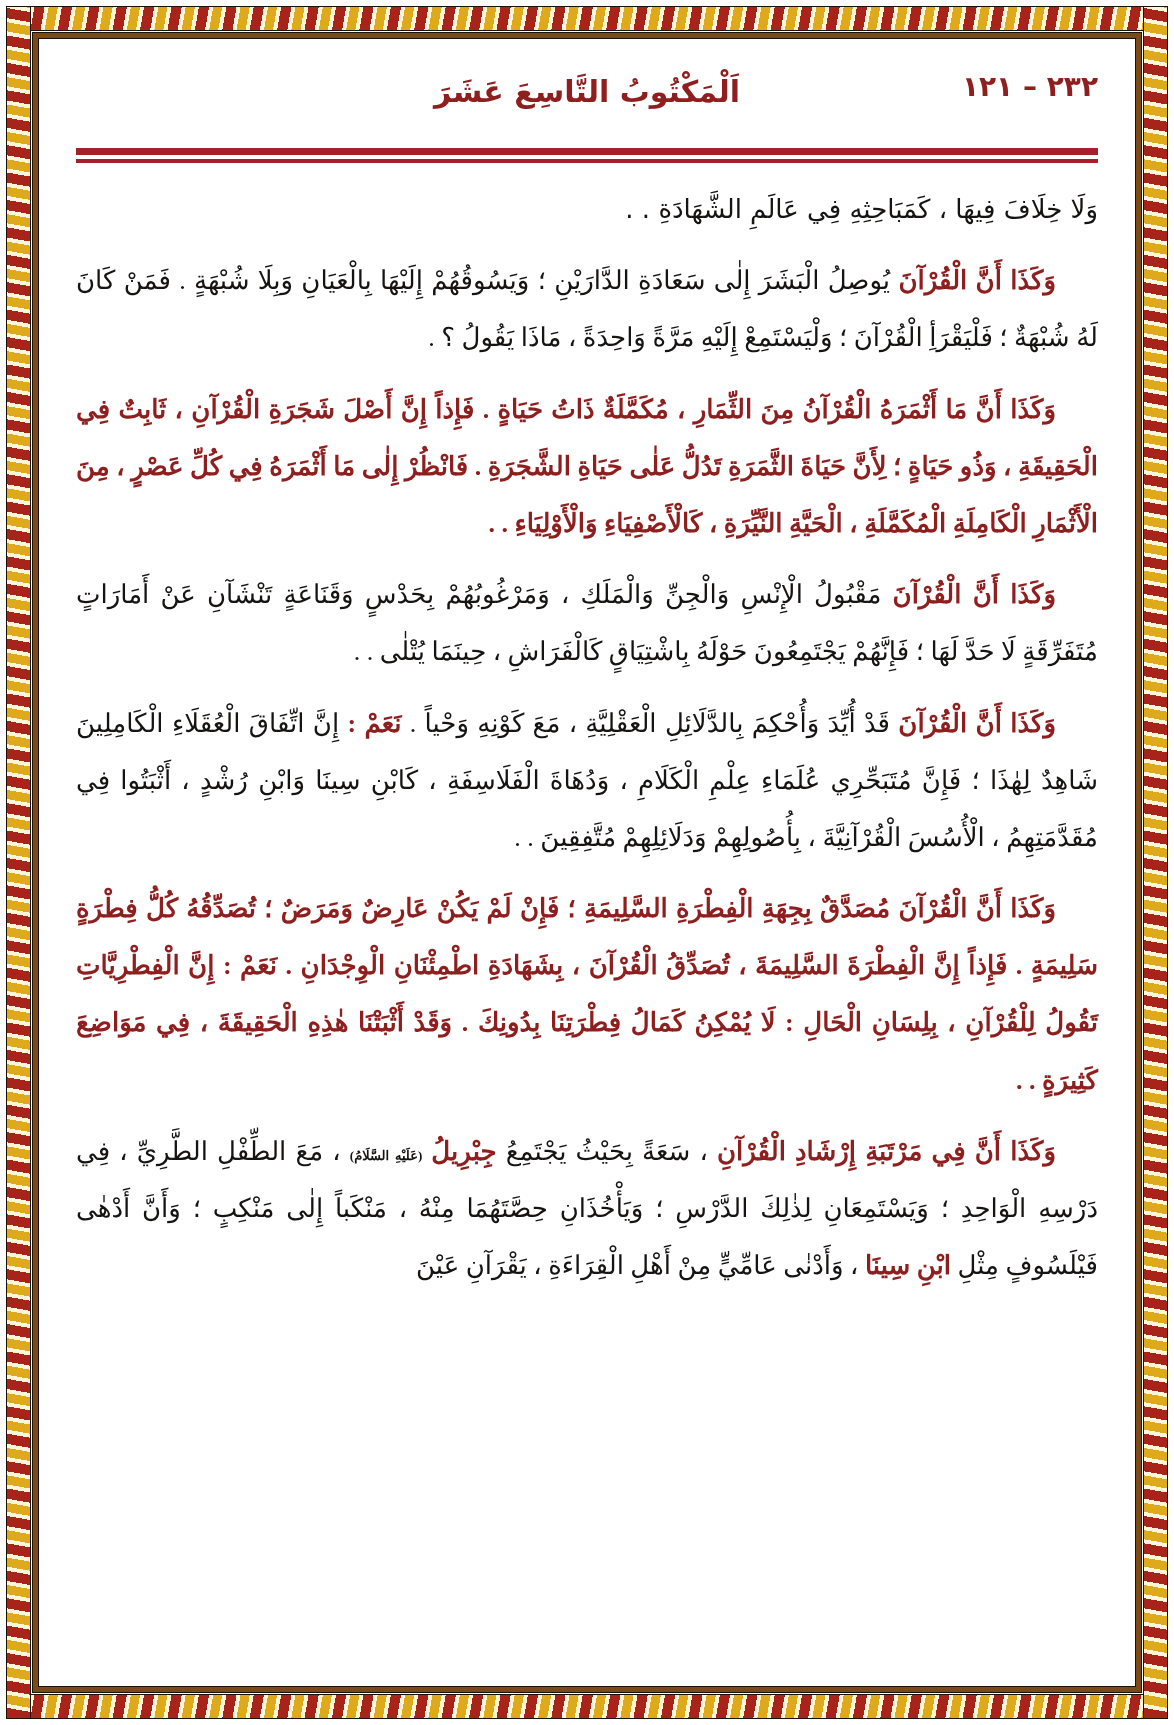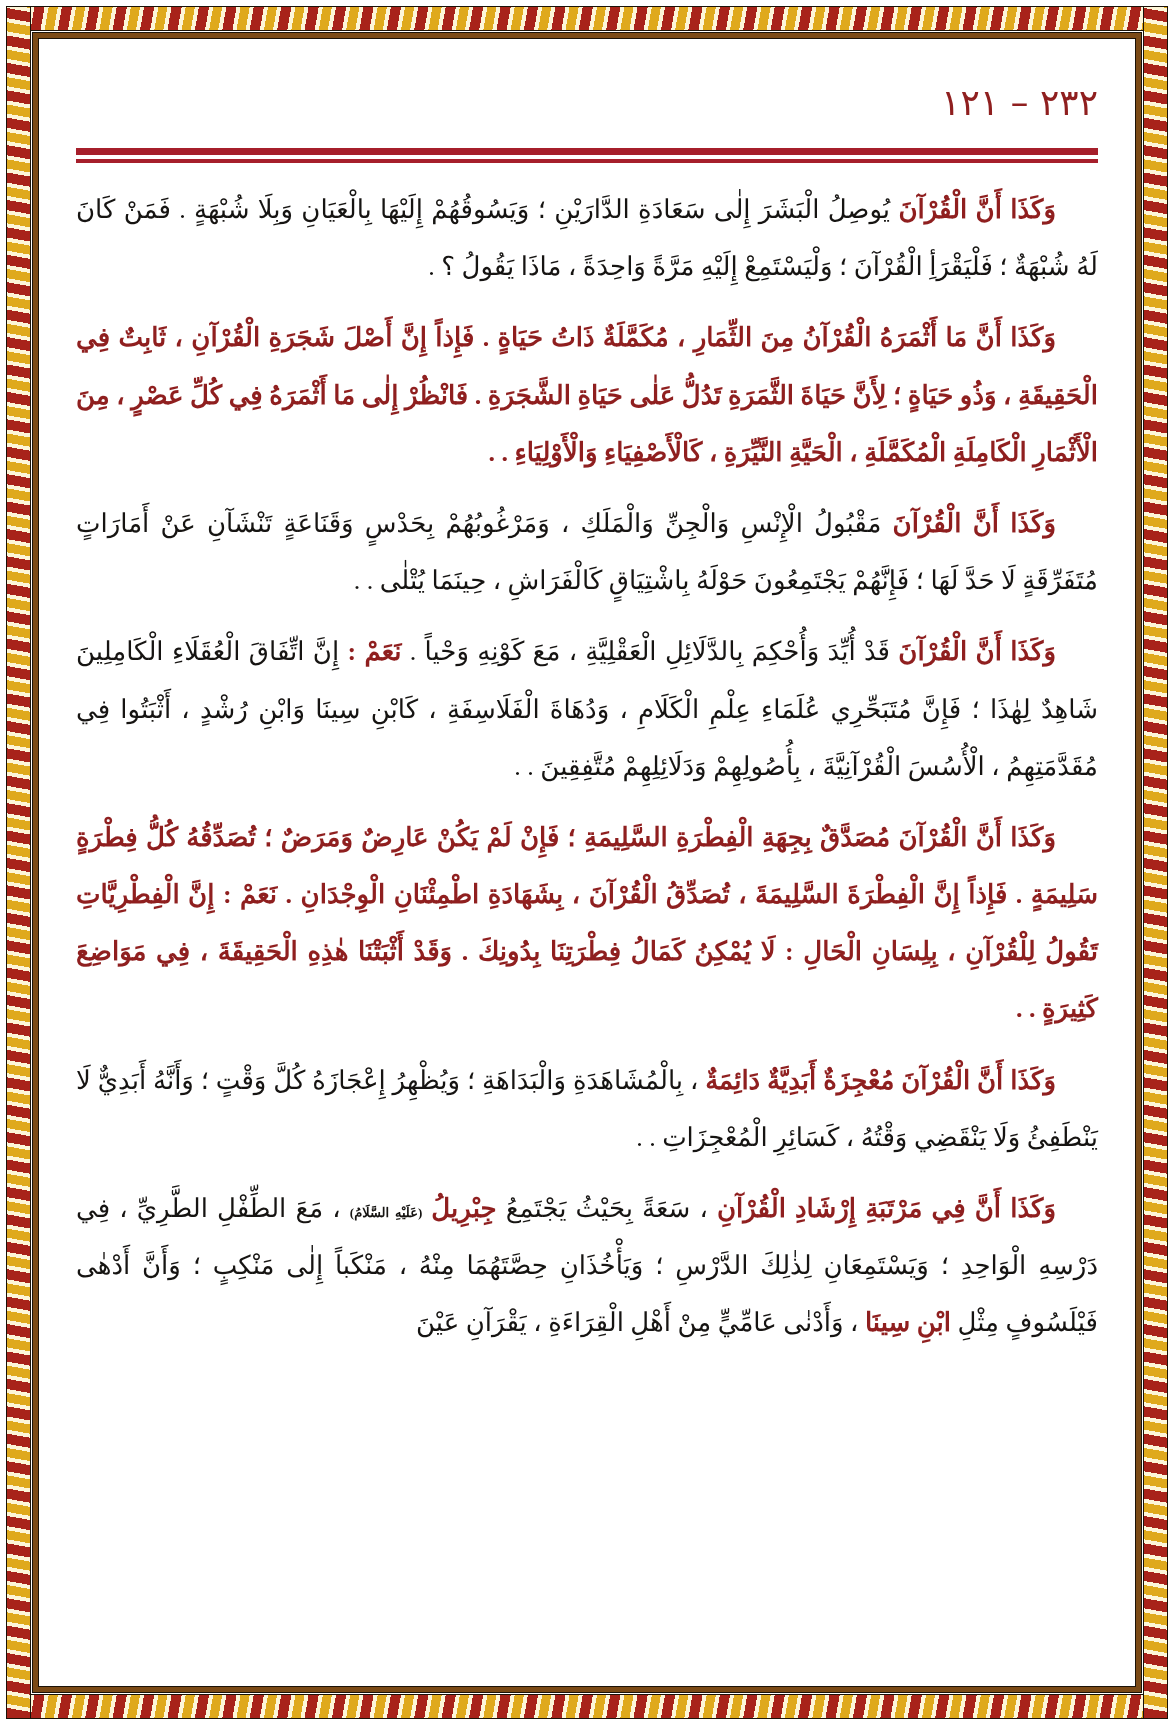--- a/index.html
+++ b/index.html
@@ -32,22 +32,22 @@
     box-shadow:0 0 0 1px #1a1208, inset 0 0 0 1px #1a1208;
   }
   
   .content {
     position:absolute; top:60px; right:76px; left:76px; bottom:58px;
     direction:rtl;
   }
   .header { position:relative; height:78px; }
   .page-numbers {
     position:absolute; left:auto; right:auto;
-    inset-inline-start:0; top:22px;
-    color:var(--text-red,#8f1f1f); font-weight:normal; font-size:36px;
+    inset-inline-start:0; top:10px;
+    color:var(--text-red,#8f1f1f); font-weight:bold; font-size:28px;
     letter-spacing:2px;
   }
   .title {
     text-align:center; padding-top:14px;
     color:var(--text-red,#8f1f1f); font-weight:bold; font-size:30px;
   }
   .header-rule { margin-top:10px; }
   .rule-thick { height:7px; background:var(--rule-red,#a61f2b); }
   .rule-thin  { height:4px; background:var(--rule-red,#a61f2b); margin-top:4px; }
   .body-text { margin-top:18px; font-size:26px; line-height:2.2; text-align:justify; }
@@ -67,31 +67,32 @@
     <div class="edge h bottom"></div>
     <div class="edge v left"></div>
     <div class="edge v right"></div>
     <div class="inner-rule"></div>
   </div>
 
   <div class="content">
 
     <div class="header">
       <div class="page-numbers">٢٣٢ – ١٢١</div>
+      <div class="title">اَلْمَكْتُوبُ التَّاسِعَ عَشَرَ</div>
     </div>
 
     <div class="header-rule">
       <div class="rule-thick"></div>
       <div class="rule-thin"></div>
     </div>
 
     <div class="body-text">
+        <p class="para"><span class="run-black">وَلَا خِلَافَ فِيهَا ، كَمَبَاحِثِهِ فِي عَالَمِ الشَّهَادَةِ . .</span></p>
         <p class="para indent"><span class="run-red">وَكَذَا أَنَّ الْقُرْآنَ </span><span class="run-black">يُوصِلُ الْبَشَرَ إِلٰى سَعَادَةِ الدَّارَيْنِ ؛ وَيَسُوقُهُمْ إِلَيْهَا بِالْعَيَانِ وَبِلَا شُبْهَةٍ . فَمَنْ كَانَ لَهُ شُبْهَةٌ ؛ فَلْيَقْرَأِ الْقُرْآنَ ؛ وَلْيَسْتَمِعْ إِلَيْهِ مَرَّةً وَاحِدَةً ، مَاذَا يَقُولُ ؟ .</span></p>
         <p class="para indent"><span class="run-red">وَكَذَا أَنَّ مَا أَثْمَرَهُ الْقُرْآنُ مِنَ الثِّمَارِ ، مُكَمَّلَةٌ ذَاتُ حَيَاةٍ . فَإِذاً إِنَّ أَصْلَ شَجَرَةِ الْقُرْآنِ ، ثَابِتٌ فِي الْحَقِيقَةِ ، وَذُو حَيَاةٍ ؛ لِأَنَّ حَيَاةَ الثَّمَرَةِ تَدُلُّ عَلٰى حَيَاةِ الشَّجَرَةِ . فَانْظُرْ إِلٰى مَا أَثْمَرَهُ فِي كُلِّ عَصْرٍ ، مِنَ الْأَثْمَارِ الْكَامِلَةِ الْمُكَمَّلَةِ ، الْحَيَّةِ النَّيِّرَةِ ، كَالْأَصْفِيَاءِ وَالْأَوْلِيَاءِ . .</span></p>
         <p class="para indent"><span class="run-red">وَكَذَا أَنَّ الْقُرْآنَ </span><span class="run-black">مَقْبُولُ الْإِنْسِ وَالْجِنِّ وَالْمَلَكِ ، وَمَرْغُوبُهُمْ بِحَدْسٍ وَقَنَاعَةٍ تَنْشَآنِ عَنْ أَمَارَاتٍ مُتَفَرِّقَةٍ لَا حَدَّ لَهَا ؛ فَإِنَّهُمْ يَجْتَمِعُونَ حَوْلَهُ بِاشْتِيَاقٍ كَالْفَرَاشِ ، حِينَمَا يُتْلٰى . .</span></p>
         <p class="para indent"><span class="run-red">وَكَذَا أَنَّ الْقُرْآنَ </span><span class="run-black">قَدْ أُيِّدَ وَأُحْكِمَ بِالدَّلَائِلِ الْعَقْلِيَّةِ ، مَعَ كَوْنِهِ وَحْياً . </span><span class="run-red">نَعَمْ : </span><span class="run-black">إِنَّ اتِّفَاقَ الْعُقَلَاءِ الْكَامِلِينَ شَاهِدٌ لِهٰذَا ؛ فَإِنَّ مُتَبَحِّرِي عُلَمَاءِ عِلْمِ الْكَلَامِ ، وَدُهَاةَ الْفَلَاسِفَةِ ، كَابْنِ سِينَا وَابْنِ رُشْدٍ ، أَثْبَتُوا فِي مُقَدَّمَتِهِمُ ، الْأُسُسَ الْقُرْآنِيَّةَ ، بِأُصُولِهِمْ وَدَلَائِلِهِمْ مُتَّفِقِينَ . .</span></p>
         <p class="para indent"><span class="run-red">وَكَذَا أَنَّ الْقُرْآنَ مُصَدَّقٌ بِجِهَةِ الْفِطْرَةِ السَّلِيمَةِ ؛ فَإِنْ لَمْ يَكُنْ عَارِضٌ وَمَرَضٌ ؛ تُصَدِّقُهُ كُلُّ فِطْرَةٍ سَلِيمَةٍ . فَإِذاً إِنَّ الْفِطْرَةَ السَّلِيمَةَ ، تُصَدِّقُ الْقُرْآنَ ، بِشَهَادَةِ اطْمِئْنَانِ الْوِجْدَانِ . نَعَمْ : إِنَّ الْفِطْرِيَّاتِ تَقُولُ لِلْقُرْآنِ ، بِلِسَانِ الْحَالِ : لَا يُمْكِنُ كَمَالُ فِطْرَتِنَا بِدُونِكَ . وَقَدْ أَثْبَتْنَا هٰذِهِ الْحَقِيقَةَ ، فِي مَوَاضِعَ كَثِيرَةٍ . .</span></p>
-        <p class="para indent"><span class="run-red">وَكَذَا أَنَّ الْقُرْآنَ مُعْجِزَةٌ أَبَدِيَّةٌ دَائِمَةٌ </span><span class="run-black">، بِالْمُشَاهَدَةِ وَالْبَدَاهَةِ ؛ وَيُظْهِرُ إِعْجَازَهُ كُلَّ وَقْتٍ ؛ وَأَنَّهُ أَبَدِيٌّ لَا يَنْطَفِئُ وَلَا يَنْقَضِي وَقْتُهُ ، كَسَائِرِ الْمُعْجِزَاتِ . .</span></p>
         <p class="para indent"><span class="run-red">وَكَذَا أَنَّ فِي مَرْتَبَةِ إِرْشَادِ الْقُرْآنِ </span><span class="run-black">، سَعَةً بِحَيْثُ يَجْتَمِعُ </span><span class="run-red">جِبْرِيلُ </span><span class="run-honorific">(عَلَيْهِ السَّلَامُ)</span><span class="run-black"> ، مَعَ الطِّفْلِ الطَّرِيِّ ، فِي دَرْسِهِ الْوَاحِدِ ؛ وَيَسْتَمِعَانِ لِذٰلِكَ الدَّرْسِ ؛ وَيَأْخُذَانِ حِصَّتَهُمَا مِنْهُ ، مَنْكَباً إِلٰى مَنْكِبٍ ؛ وَأَنَّ أَدْهٰى فَيْلَسُوفٍ مِثْلِ </span><span class="run-red">ابْنِ سِينَا</span><span class="run-black"> ، وَأَدْنٰى عَامِّيٍّ مِنْ أَهْلِ الْقِرَاءَةِ ، يَقْرَآنِ عَيْنَ</span></p>
       </div>
 
   </div>
 </div>
 
 </body></html>

